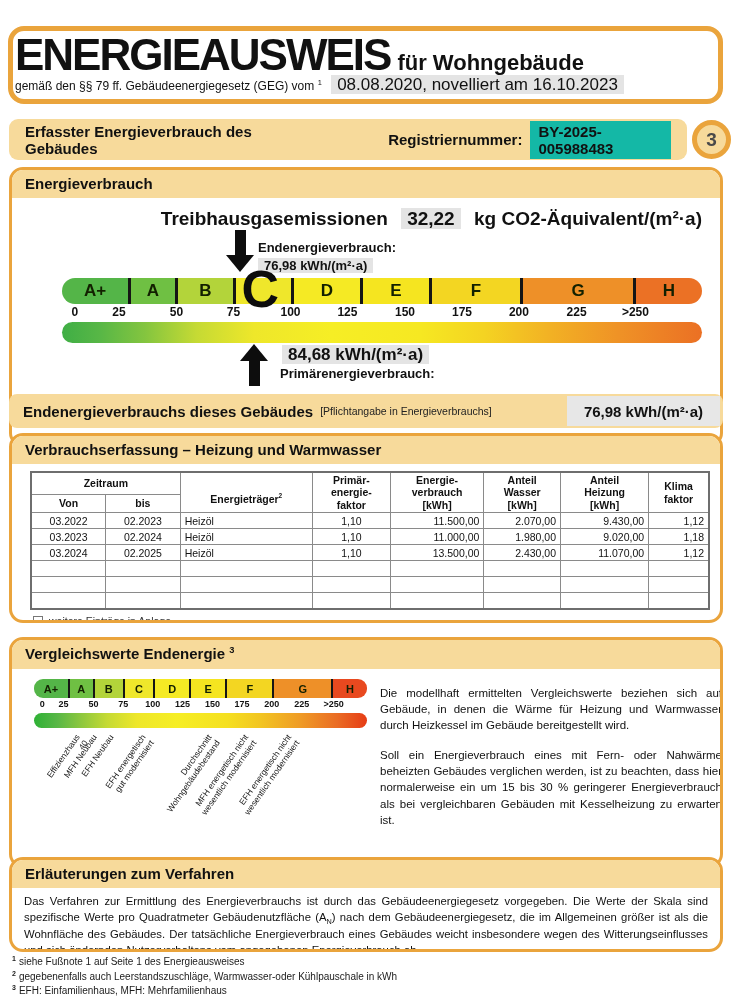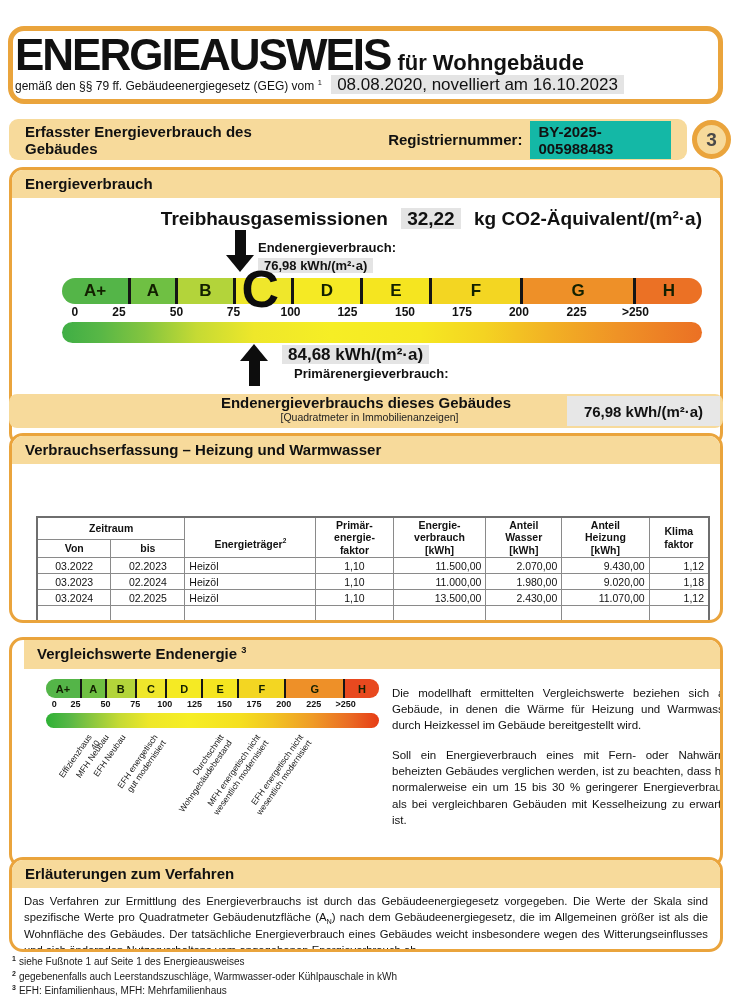--- a/index.html
+++ b/index.html
@@ -50,21 +50,21 @@
   .sec-body { position: relative; }
 
   
   #sec-energy { top: 167px; height: 280px; }
   #sec-energy .sec-body { height: 184px; }
   .ghg-line { position: absolute; top: 10px; right: 18px; font-size: 19px; font-weight: bold; white-space: nowrap; }
   .ghg-line .gbox { margin: 0 8px; }
   .end-label { position: absolute; left: 246px; top: 42px; font-size: 13px; font-weight: bold; }
   .end-value { position: absolute; left: 246px; top: 60px; font-size: 13px; font-weight: bold; }
   .prim-value { position: absolute; left: 270px; top: 147px; font-size: 17px; font-weight: bold; }
-  .prim-label { position: absolute; left: 282px; top: 168px; font-size: 13px; font-weight: bold; }
+  .prim-label { position: absolute; left: 268px; top: 168px; font-size: 13px; font-weight: bold; }
 
   .arrow { position: absolute; width: 28px; }
   .arrow .shaft { width: 11px; height: 25px; background: #0d0d0d; margin: 0 auto; }
   .arrow .head-down { width: 0; height: 0; border-left: 14px solid transparent; border-right: 14px solid transparent; border-top: 17px solid #0d0d0d; }
   .arrow .head-up { width: 0; height: 0; border-left: 14px solid transparent; border-right: 14px solid transparent; border-bottom: 17px solid #0d0d0d; } 
 
   
   .scale-wrap { position: absolute; left: 50px; top: 80px; width: 640px; }
   .letters-bar { position: relative; display: flex; height: 26px; border-radius: 13px; overflow: hidden; }
   .letters-bar .seg {
@@ -84,44 +84,43 @@
   .gradient-bar {
     height: 21px; border-radius: 11px;
     background: linear-gradient(to right,#3fae45 0%,#58b746 6%,#84c53f 13%,#c5da34 21%,#eee72a 30%,#f6ee25 42%,#f6e822 56%,#f4d322 66%,#f2b224 76%,#ef9226 87%,#eb7024 100%);
   }
 
   
   .band2 {
     position: absolute; left: 9px; top: 394px; width: 714px; height: 34px;
     background: #f7da9b; border-radius: 8px; display: flex; align-items: center;
     padding: 0 14px;
-    flex-direction: column;
   }
   .band2 .b2-title { font-size: 15px; font-weight: bold; }
   .band2 .b2-note { font-size: 10.5px; margin-left: 7px; color:#222; }
   .band2 .b2-value {
     position: absolute; right: 3px; top: 2px; bottom: 2px; width: 153px;
     background: #e7e7e7; display: flex; align-items: center; justify-content: center;
     font-size: 15px; font-weight: bold;
   }
 
   
   #sec-table { top: 433px; height: 190px; }
-  #sec-table .sec-body { padding: 7px 10px 0 24px; margin-top: 45px; }
+  #sec-table .sec-body { padding: 7px 10px 0 18px; }
   table.ctable { width: 100%; border-collapse: collapse; font-size: 10.5px; table-layout: fixed; }
   table.ctable th, table.ctable td { border: 1px solid #8a8a8a; padding: 1px 4px; }
   table.ctable { border: 2px solid #6e6e6e; }
   table.ctable th { font-weight: bold; text-align: center; vertical-align: middle; white-space: pre-line; line-height: 1.18; }
   table.ctable td { height: 16px; }
   td.c { text-align: center; } td.l { text-align: left; padding-left: 7px; } td.r { text-align: right; padding-right: 9px; }
   .more-line { display: flex; align-items: center; margin: 5px 0 0 3px; font-size: 10.5px; color:#333; }
   .cbox { width: 10px; height: 10px; border: 1px solid #777; background: #fff; margin-right: 6px; display:inline-block; }
 
   
-  #sec-compare { top: 637px; height: 231px; padding-left: 12px; }
+  #sec-compare { top: 637px; height: 231px; }
   #sec-compare .sec-body { height: 176px; }
   #sec-compare .section-header { padding-bottom: 7px; }
   .small-scale { position: absolute; left: 22px; top: 10px; width: 333px; }
   .small-scale .letters-bar { height: 19px; border-radius: 9px; }
   .small-scale .letters-bar .seg { font-size: 11px; }
   .small-scale .letters-bar .seg.tk { border-left: 2px solid #151515; }
   .small-scale .ticks-row { height: 15px; }
   .small-scale .ticks-row span { font-size: 9px; top: 1px; }
   .small-scale .gradient-bar {
     height: 15px; border-radius: 8px;
@@ -221,21 +220,21 @@
         <div class="head-up"></div>
           <div class="shaft"></div>
       </div>
       <div class="prim-value"><span class="gbox">84,68 kWh/(m²·a)</span></div>
       <div class="prim-label">Primärenergieverbrauch:</div>
     </div>
   </div>
 
   <div class="band2">
     <span class="b2-title">Endenergieverbrauchs dieses Gebäudes</span>
-    <span class="b2-note">[Quadratmeter in Immobilienanzeigen]</span>
+    <span class="b2-note">[Pflichtangabe in Energieverbrauchs]</span>
     <span class="b2-value">76,98 kWh/(m²·a)</span>
   </div>
 
   <div class="section" id="sec-table">
     <div class="section-header">Verbrauchserfassung – Heizung und Warmwasser</div>
     <div class="sec-body">
       <table class="ctable">
         <colgroup>
           <col style="width:11%">
             <col style="width:11%">

